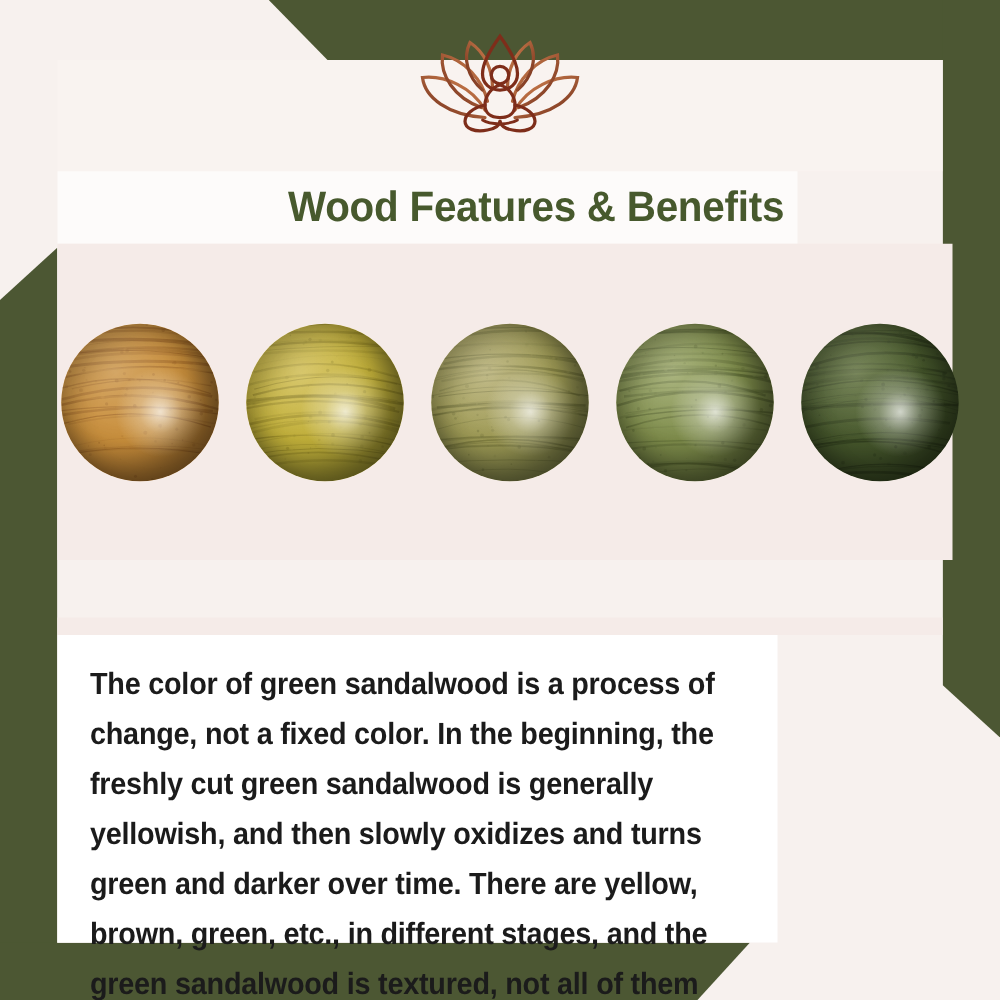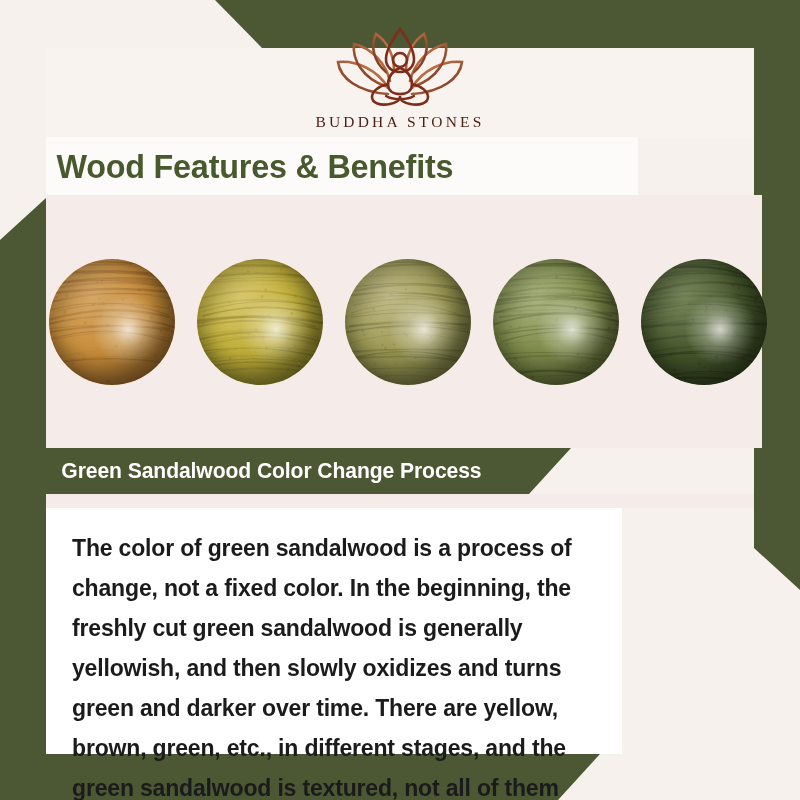--- a/index.html
+++ b/index.html
@@ -79,21 +79,21 @@
   }
 
   
   .headline-strip {
     position: absolute;
     left: 46px; top: 137px;
     width: 592px; height: 58px;
     background: #fdfbfa;
     display: flex;
     align-items: center;
-    justify-content: flex-start;
+    justify-content: flex-end;
   }
   .headline {
     font-size: 34px;
     font-weight: 700;
     color: #47592d;
     letter-spacing: -0.2px;
     font-family: "Liberation Sans Narrow", "Liberation Sans", sans-serif;
     transform: scaleX(0.95);
   }
 
@@ -229,21 +229,20 @@
 
         <circle cx="70" cy="34" r="7" stroke="#7e2d1a" stroke-width="2.6"></circle>
 
         <path d="M70 42 C 63 44, 58 51, 58 58 C 58 64, 62 68, 70 68 C 78 68, 82 64, 82 58 C 82 51, 77 44, 70 42 Z" stroke="#7e2d1a" stroke-width="2.6"></path>
 
         <path d="M58 58 C 48 60, 42 66, 42 71 C 42 77, 50 80, 60 78 C 66 77, 70 74, 70 71" stroke="#7e2d1a" stroke-width="2.6"></path>
         <path d="M82 58 C 92 60, 98 66, 98 71 C 98 77, 90 80, 80 78 C 74 77, 70 74, 70 71" stroke="#7e2d1a" stroke-width="2.6"></path>
         <path d="M56 70 C 62 74, 78 74, 84 70" stroke="#7e2d1a" stroke-width="2.2"></path>
       </g>
     </svg>
-    <div class="brand-name">BUDDHA STONES</div>
   </div>
 
   <div class="headline-strip">
     <div class="headline">Wood Features &amp; Benefits</div>
   </div>
 
   <div class="beads-band">
     <div class="bead" style="background: radial-gradient(circle at 38% 32%, rgb(201, 143, 60) 0%, rgb(201, 143, 60) 45%, rgb(138, 90, 34) 100%);">
         <svg class="grain" viewBox="0 0 126 126" preserveAspectRatio="none">
           <path d="M4.835493827160494 9.924228395061728 Q 65.78368055555556 -7.7582818930041135 126.73186728395062 10.769290123456791" fill="none" stroke="#ffffff" stroke-width="1.82" stroke-opacity="0.36"></path>
@@ -1099,22 +1098,19 @@
           <circle cx="34.8" cy="70.8" r="1.37" fill="#ffffff" fill-opacity="0.34"></circle>
           <circle cx="48.1" cy="45.5" r="1.21" fill="#2b3a1a" fill-opacity="0.19"></circle>
           <circle cx="49.4" cy="108.0" r="1.46" fill="#ffffff" fill-opacity="0.26"></circle>
           <circle cx="43.6" cy="30.1" r="1.05" fill="#ffffff" fill-opacity="0.14"></circle>
         </svg>
         <div class="shine"></div>
         <div class="vignette"></div>
       </div>
   </div>
 
-  <div class="section-banner">
-    <div class="section-banner-label">Green Sandalwood Color Change Process</div>
-  </div>
   <div class="banner-gap"></div>
 
   <div class="body-card">
     <div class="body-copy">The color of green sandalwood is a process of change, not a fixed color. In the beginning, the freshly cut green sandalwood is generally yellowish, and then slowly oxidizes and turns green and darker over time. There are yellow, brown, green, etc., in different stages, and the green sandalwood is textured, not all of them are the same!</div>
   </div>
 
 </div>
 
 </body></html>

